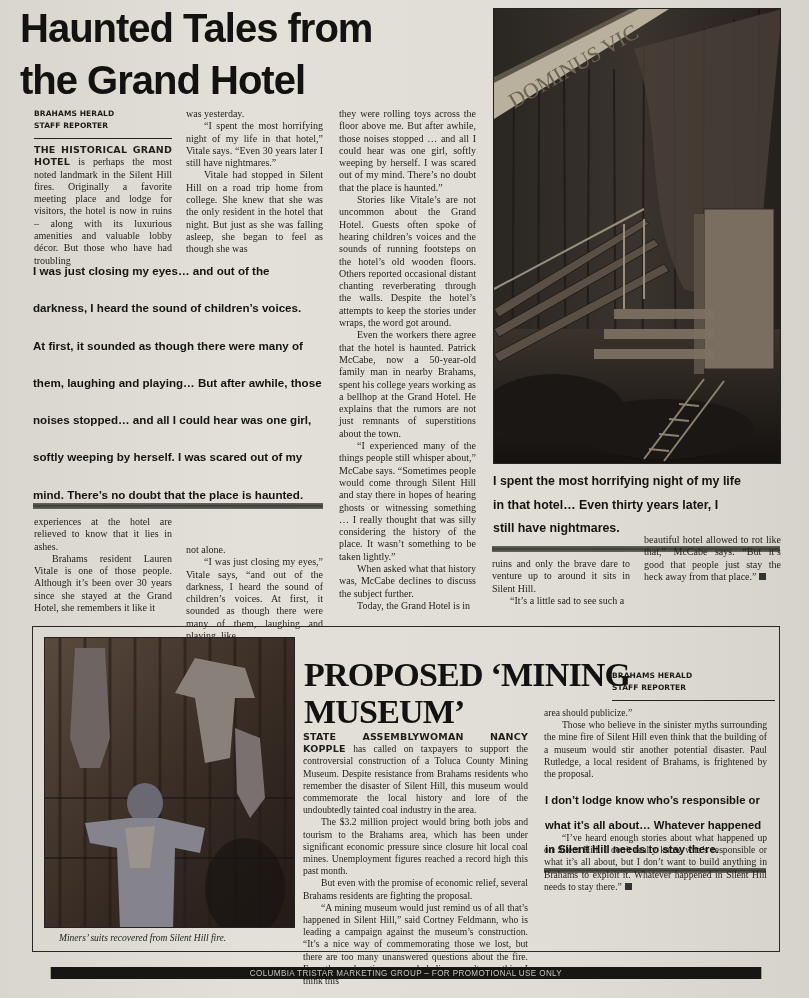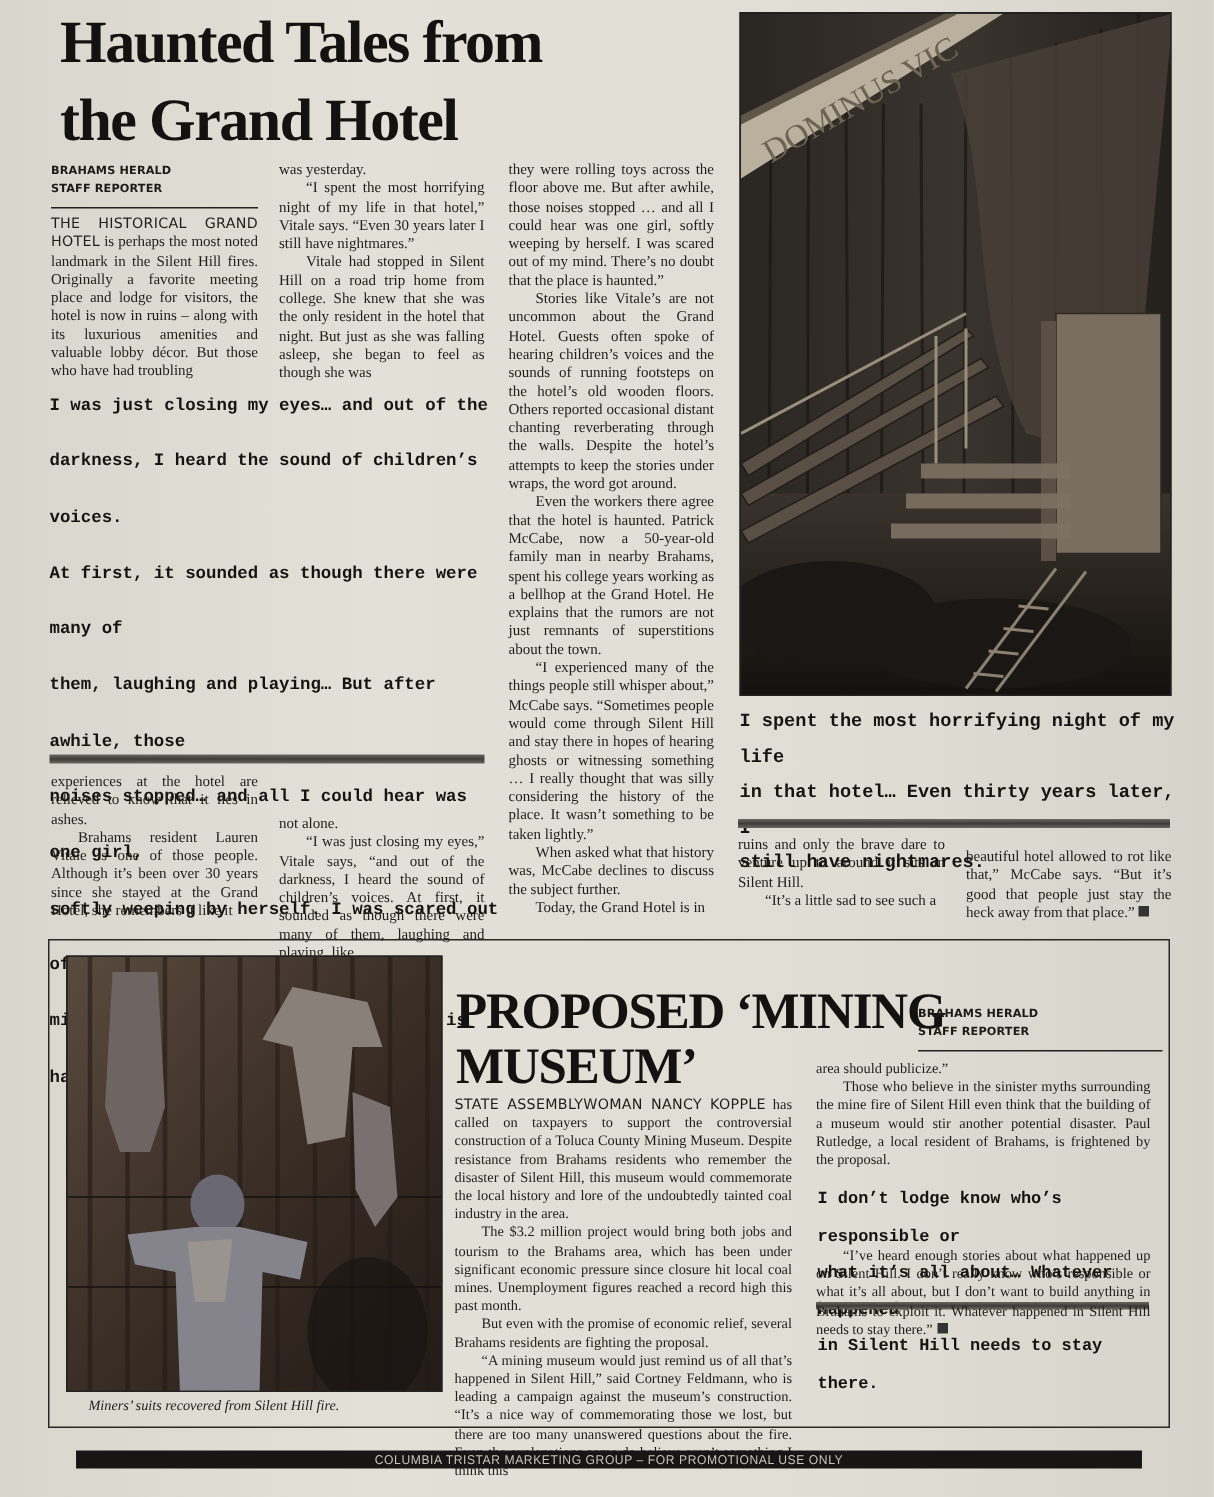--- a/index.html
+++ b/index.html
@@ -1,26 +1,26 @@
 <!DOCTYPE html>
 <html><head>
 <meta charset="utf-8">
 <style>
 *{box-sizing:border-box;margin:0;padding:0}
 html,body{width:809px;height:998px;overflow:hidden}
 body{background:#dedbd2;position:relative;font-family:"Liberation Serif",serif;color:#1d1b18}
 .page{position:absolute;left:0;top:0;width:809px;height:998px;background:linear-gradient(90deg,#d9d6cd 0%,#e3e0d8 30%,#e0ddd4 70%,#d6d3ca 100%)}
-.headline{position:absolute;left:40px;top:2px;width:440px;font-family:Liberation Serif, serif;font-weight:bold;font-size:40px;line-height:52px;letter-spacing:-1px;color:#141210}
+.headline{position:absolute;left:20px;top:2px;width:440px;font-family:Liberation Sans, sans-serif;font-weight:bold;font-size:40px;line-height:52px;letter-spacing:-1px;color:#141210}
 .byline{font-family:"DejaVu Sans",sans-serif;font-weight:bold;font-size:7.5px;line-height:12px;color:#1d1b18;letter-spacing:0.1px}
 .byline-a{position:absolute;left:34px;top:108px;width:138px;border-bottom:1.5px solid #222;padding-bottom:6px}
 .col{position:absolute;font-size:10px;line-height:12.3px;text-align:justify;color:#201e1a}
 .col p{text-indent:18px}
 .col p.noind{text-indent:0}
-.lead{font-family:"DejaVu Sans",sans-serif;font-weight:normal;font-size:9.5px;letter-spacing:0.2px}
-.pull{position:absolute;font-family:Liberation Mono, monospace;font-weight:bold;color:#161412}
+.lead{font-family:"DejaVu Sans",sans-serif;font-weight:bold;font-size:9.5px;letter-spacing:0.2px}
+.pull{position:absolute;font-family:Liberation Sans, sans-serif;font-weight:bold;color:#161412}
 .pull-a{left:33px;top:252px;width:300px;font-size:11.6px;line-height:37.3px}
 .pull-b{left:493px;top:470px;width:295px;font-size:12.4px;line-height:23.6px}
 .pull-c{left:545px;top:788px;width:230px;font-size:11.3px;line-height:24.5px}
 .rule{position:absolute;background:linear-gradient(#6a6862,#3e3c38 50%,#6a6862)}
 .photo1{position:absolute;left:493px;top:8px;width:288px;height:456px;border:1px solid #222;overflow:hidden;background:#1c1916}
 .photo2{position:absolute;left:44px;top:637px;width:251px;height:291px;border:1px solid #222;overflow:hidden;background:#2a241f}
 .box{position:absolute;left:32px;top:626px;width:748px;height:326px;border:1.5px solid #2a2826}
 .headline2{position:absolute;left:304px;top:656px;width:460px;font-family:Liberation Serif, serif;font-weight:bold;font-size:34px;line-height:37px;letter-spacing:-0.8px;color:#141210}
 .byline-b{position:absolute;left:612px;top:670px;width:163px;border-bottom:1.5px solid #222;padding-bottom:6px}
 .col2{position:absolute;font-size:9.6px;line-height:12.2px;text-align:justify;color:#201e1a}
@@ -152,21 +152,21 @@
     <div>I spent the most horrifying night of my life</div>
     <div>in that hotel…  Even thirty years later, I</div>
     <div>still have nightmares.</div>
   </div>
   <div class="rule" style="left:492px;top:546px;width:288px;height:6px;"></div>
 
   <div class="col" style="left:492px;top:558px;width:138px;">
     <p class="noind">ruins and only the brave dare to venture up to around it sits in Silent Hill.</p>
     <p>“It’s a little sad to see such a</p>
   </div>
-  <div class="col" style="left:644px;top:566px;width:137px;">
+  <div class="col" style="left:644px;top:534px;width:137px;">
     <p class="noind"><span>beautiful hotel allowed to rot like that,” McCabe says. “But it’s good that people just stay the heck away from that place.”</span><span class="endmark"></span></p>
   </div>
 
   <div class="box"></div>
 
   <div class="photo2">
     <svg width="251" height="291" viewBox="0 0 251 291">
       <defs>
         <linearGradient id="bg2" x1="0" y1="0" x2="1" y2="1">
           <stop offset="0" stop-color="#5a4a3e"></stop>

